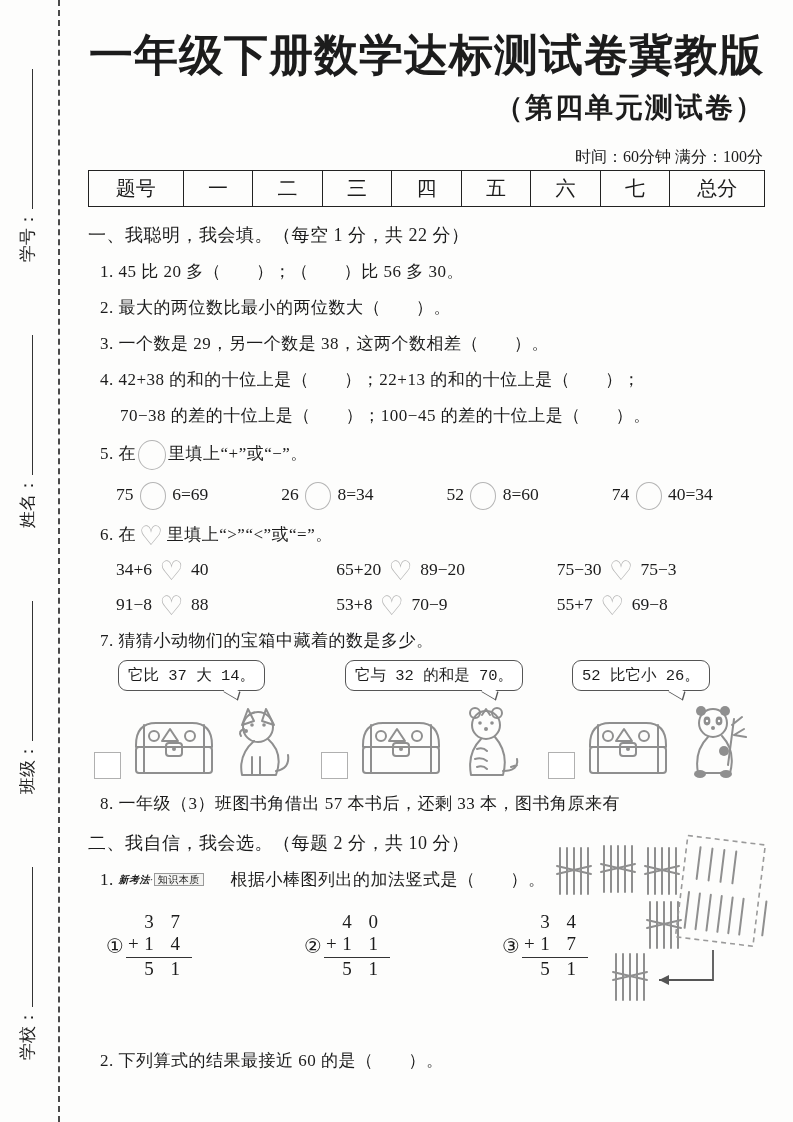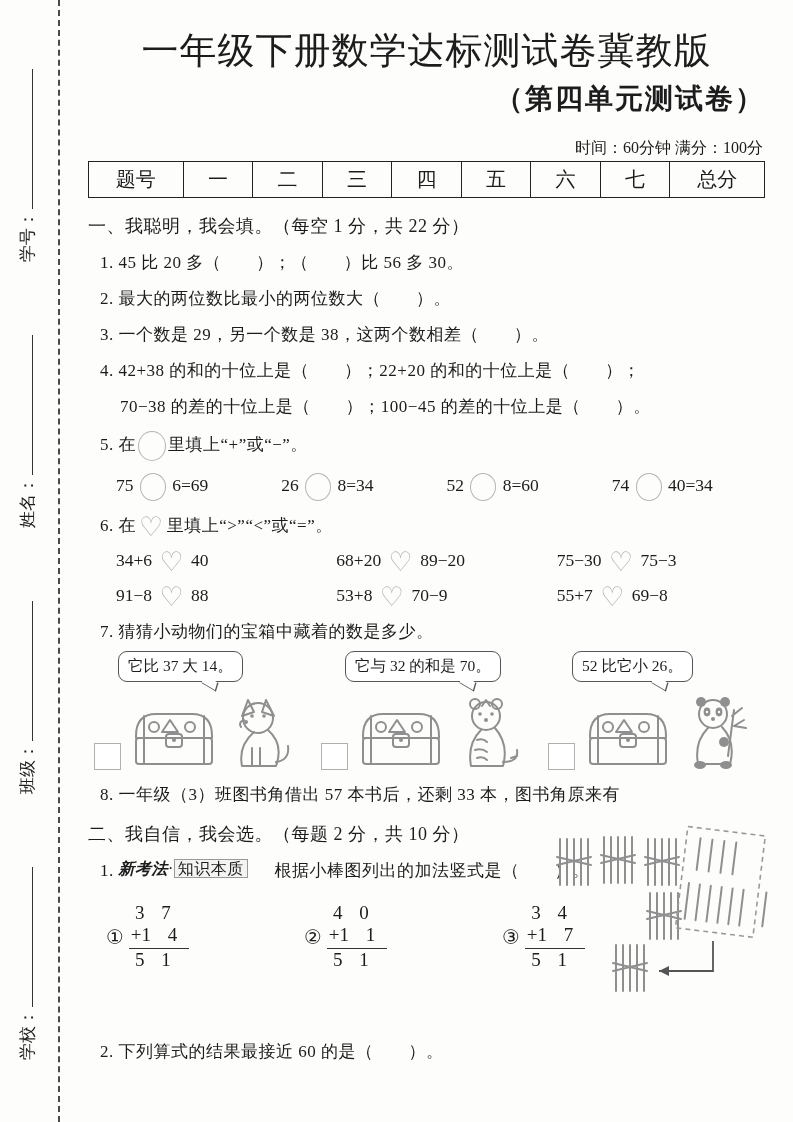--- a/index.html
+++ b/index.html
@@ -9,21 +9,21 @@
 
   
   .sidebar { position:absolute; left:0; top:0; bottom:0; width:60px; border-right:2px dashed #4a4a4a; }
   .side-group { position:absolute; left:16px; width:240px; transform-origin:left top; transform:rotate(-90deg);
                 font-size:17px; white-space:nowrap; }
   .wline { display:inline-block; width:140px; border-bottom:1.6px solid #333; height:14px; margin-left:2px; }
   .sg1 { top:262px; } .sg2 { top:528px; } .sg3 { top:794px; } .sg4 { top:1060px; }
 
   
   .main { position:absolute; left:62px; top:0; width:731px; height:1122px; padding:26px 28px 0 26px; }
-  .title { text-align:center; font-size:37px; font-weight:normal; letter-spacing:1px; }
+  .title { text-align:center; font-size:44px; font-weight:bold; letter-spacing:1px; }
   .subtitle { text-align:right; font-size:28px; font-weight:bold; margin-top:4px; letter-spacing:2px; }
   .time-info { text-align:right; font-size:16px; margin:20px 2px 2px 0; }
 
   table.score { width:100%; border-collapse:collapse; table-layout:fixed; }
   table.score td { border:1.6px solid #222; height:36px; text-align:center; font-size:20px; }
   table.score td.first { width:14%; }
 
   .sec-heading { font-size:18px; margin-top:16px; letter-spacing:0.5px; }
   .q { font-size:17px; margin-top:13px; padding-left:12px; letter-spacing:0.5px; }
   .q.sub { padding-left:32px; }
@@ -31,39 +31,39 @@
   .circle-blank { display:inline-block; width:28px; height:30px; border:1.2px solid #b5b5b5;
                   border-radius:50%; vertical-align:middle; margin:0 2px; }
   .circle-blank.small { width:26px; height:28px; }
   .heart { font-family:"DejaVu Sans",sans-serif; font-size:27px; color:#b5b5b5; vertical-align:middle;
            line-height:0.8; display:inline-block; margin:0 3px; }
 
   .row-items { display:flex; margin-top:12px; padding-left:28px; font-size:17.5px; align-items:center;gap:12px; }
   .q5-row .item { width:25%; } .q6-row .item { width:33.3%; }
 
   
-  .q7-panels { display:flex; gap:10px; margin-top:8px; padding-left:6px; }
+  .q7-panels { display:flex; gap:10px; margin-top:8px; padding-left:6px;font-family:Liberation Mono, monospace; }
   .panel { width:228px; position:relative; }
   .bubble { display:inline-block; border:1.6px solid #555; border-radius:9px; background:#fff;
             font-size:15.5px; padding:4px 9px; margin-left:24px; position:relative; }
   .bubble:after { content:""; position:absolute; right:26px; bottom:-8px; width:11px; height:11px;
                   background:#fff; border-right:1.6px solid #555; border-bottom:1.6px solid #555;
                   transform:skewX(35deg) rotate(45deg); }
   .panel-art { display:flex; align-items:flex-end; margin-top:10px; }
   .ans-box { width:27px; height:27px; border:1.6px solid #b0b0b0; background:#fff; margin-right:5px; flex:none; }
 
   
-  .badge { font-size:16px; vertical-align:2px; margin-right:22px; white-space:nowrap; }
+  .badge { font-size:10px; vertical-align:2px; margin-right:22px; white-space:nowrap; }
   .badge .b1 { font-weight:bold; font-style:italic; }
   .badge .b2 { border:1px solid #999; background:#f4f4f2; padding:0 3px; }
   .s2q1 { position:relative; min-height:168px; }
   .vadds { display:flex; width:500px; justify-content:space-between; margin-top:20px; padding-left:18px; }
   .vadd { display:flex; align-items:center; font-size:19px; }
   .vnum { font-family:"DejaVu Sans",sans-serif; font-size:20px; margin-right:2px; }
-  .vcol { display:flex; flex-direction:column; min-width:66px;align-items:center; }
+  .vcol { display:flex; flex-direction:column; min-width:66px; }
   .vtop { text-align:right; padding-right:6px; letter-spacing:6px; }
   .vplus { display:flex; justify-content:space-between; border-bottom:1.7px solid #333; padding:0 6px 2px 2px; }
   .vplus .ad { letter-spacing:6px; }
   .vres { text-align:right; padding-right:6px; letter-spacing:6px; }
   .sticks-wrap { position:absolute; right:-12px; top:-34px; }
   svg .ln { stroke:#8f8f8f; fill:none; stroke-width:2; stroke-linecap:round; stroke-linejoin:round; }
   svg .fl { fill:#8f8f8f; stroke:none; }
 </style>
 </head>
 <body>
@@ -105,39 +105,39 @@
         <td class="first">总分</td>
       </tr>
     </tbody>
       </table>
 
     <div class="sec-heading">一、我聪明，我会填。（每空 1 分，共 22 分）</div>
 
     <div class="q">1. 45 比 20 多（　　）；（　　）比 56 多 30。</div>
     <div class="q">2. 最大的两位数比最小的两位数大（　　）。</div>
     <div class="q">3. 一个数是 29，另一个数是 38，这两个数相差（　　）。</div>
-    <div class="q">4. 42+38 的和的十位上是（　　）；22+20 的和的十位上是（　　）；</div>
+    <div class="q">4. 42+38 的和的十位上是（　　）；22+13 的和的十位上是（　　）；</div>
     <div class="q sub">70−38 的差的十位上是（　　）；100−45 的差的十位上是（　　）。</div>
 
     <div class="q">
       <span>5. 在</span><span class="circle-blank"></span><span>里填上“+”或“−”。</span>
     </div>
     <div class="row-items q5-row">
       <div class="item"><span>75</span> <span class="circle-blank small"></span> <span>6=69</span></div>
       <div class="item"><span>26</span> <span class="circle-blank small"></span> <span>8=34</span></div>
       <div class="item"><span>52</span> <span class="circle-blank small"></span> <span>8=60</span></div>
       <div class="item"><span>74</span> <span class="circle-blank small"></span> <span>40=34</span></div>
     </div>
 
     <div class="q">
       <span>6. 在</span><span class="heart">♡</span><span>里填上“&gt;”“&lt;”或“=”。</span>
     </div>
     <div class="row-items q6-row">
       <div class="item"><span>34+6</span> <span class="heart">♡</span> <span>40</span></div>
-      <div class="item"><span>68+20</span> <span class="heart">♡</span> <span>89−20</span></div>
+      <div class="item"><span>65+20</span> <span class="heart">♡</span> <span>89−20</span></div>
       <div class="item"><span>75−30</span> <span class="heart">♡</span> <span>75−3</span></div>
     </div>
     <div class="row-items q6-row">
       <div class="item"><span>91−8</span> <span class="heart">♡</span> <span>88</span></div>
       <div class="item"><span>53+8</span> <span class="heart">♡</span> <span>70−9</span></div>
       <div class="item"><span>55+7</span> <span class="heart">♡</span> <span>69−8</span></div>
     </div>
 
     <div class="q">7. 猜猜小动物们的宝箱中藏着的数是多少。</div>
     <div class="q7-panels">

